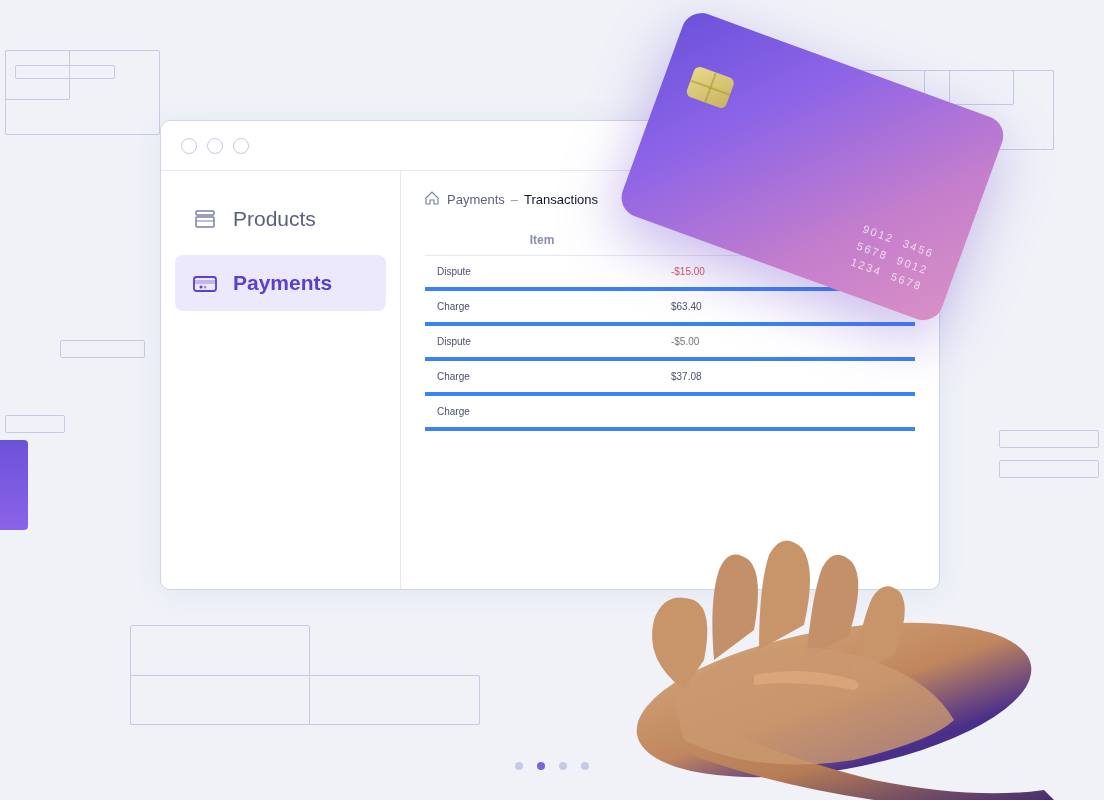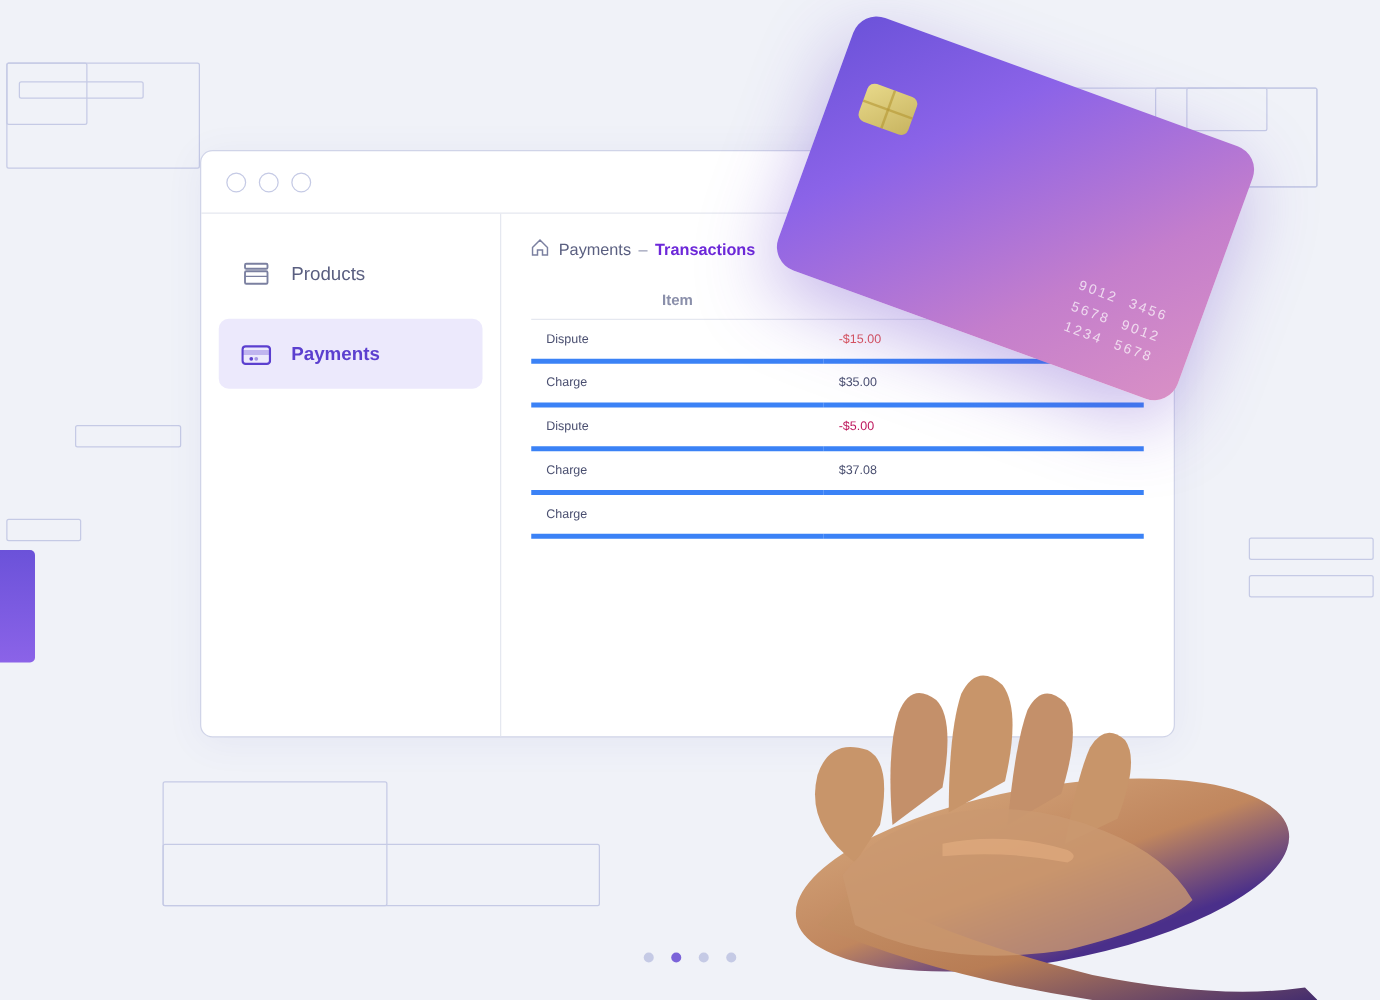--- a/index.html
+++ b/index.html
@@ -94,21 +94,21 @@
     }
 
     .nav-item {
       display: flex;
       align-items: center;
       gap: 14px;
       padding: 14px 16px;
       border-radius: 8px;
       cursor: pointer;
       color: #5a5f80;
-      font-size: 15px;
+      font-size: 21px;
       font-weight: 500;
       transition: background 0.2s;
     }
 
     .nav-item.active {
       background: #ece9fc;
       color: #5b3fcf;
       font-weight: 700;
     }
 
@@ -135,22 +135,22 @@
       font-size: 13px;
       color: #5a5f80;
       margin-bottom: 18px;
     }
 
     .breadcrumb-separator {
       color: #9095b0;
     }
 
     .breadcrumb-current {
-      font-weight: 700;
-      color: #6d28d9;
+      font-weight: 400;
+      color: #0f172a;
     }
 
     .home-icon {
       width: 16px;
       height: 16px;
       color: #7b80a0;
     }
 
     
     .transactions-table {
@@ -373,25 +373,25 @@
               <th>Order#</th>
             </tr>
           </thead>
           <tbody id="table-body">
           <tr>
                 <td>Dispute</td>
                 <td style="color: rgb(224, 85, 85);">-$15.00</td>
               </tr>
               <tr>
                 <td>Charge</td>
-                <td>$35.00</td>
+                <td>$63.40</td>
               </tr>
               <tr>
                 <td>Dispute</td>
-                <td style="color: #be185d;">-$5.00</td>
+                <td style="color: #737373;">-$5.00</td>
               </tr>
               <tr>
                 <td>Charge</td>
                 <td>$37.08</td>
               </tr>
               <tr>
                 <td>Charge</td>
                 <td></td>
               </tr>
             </tbody>

